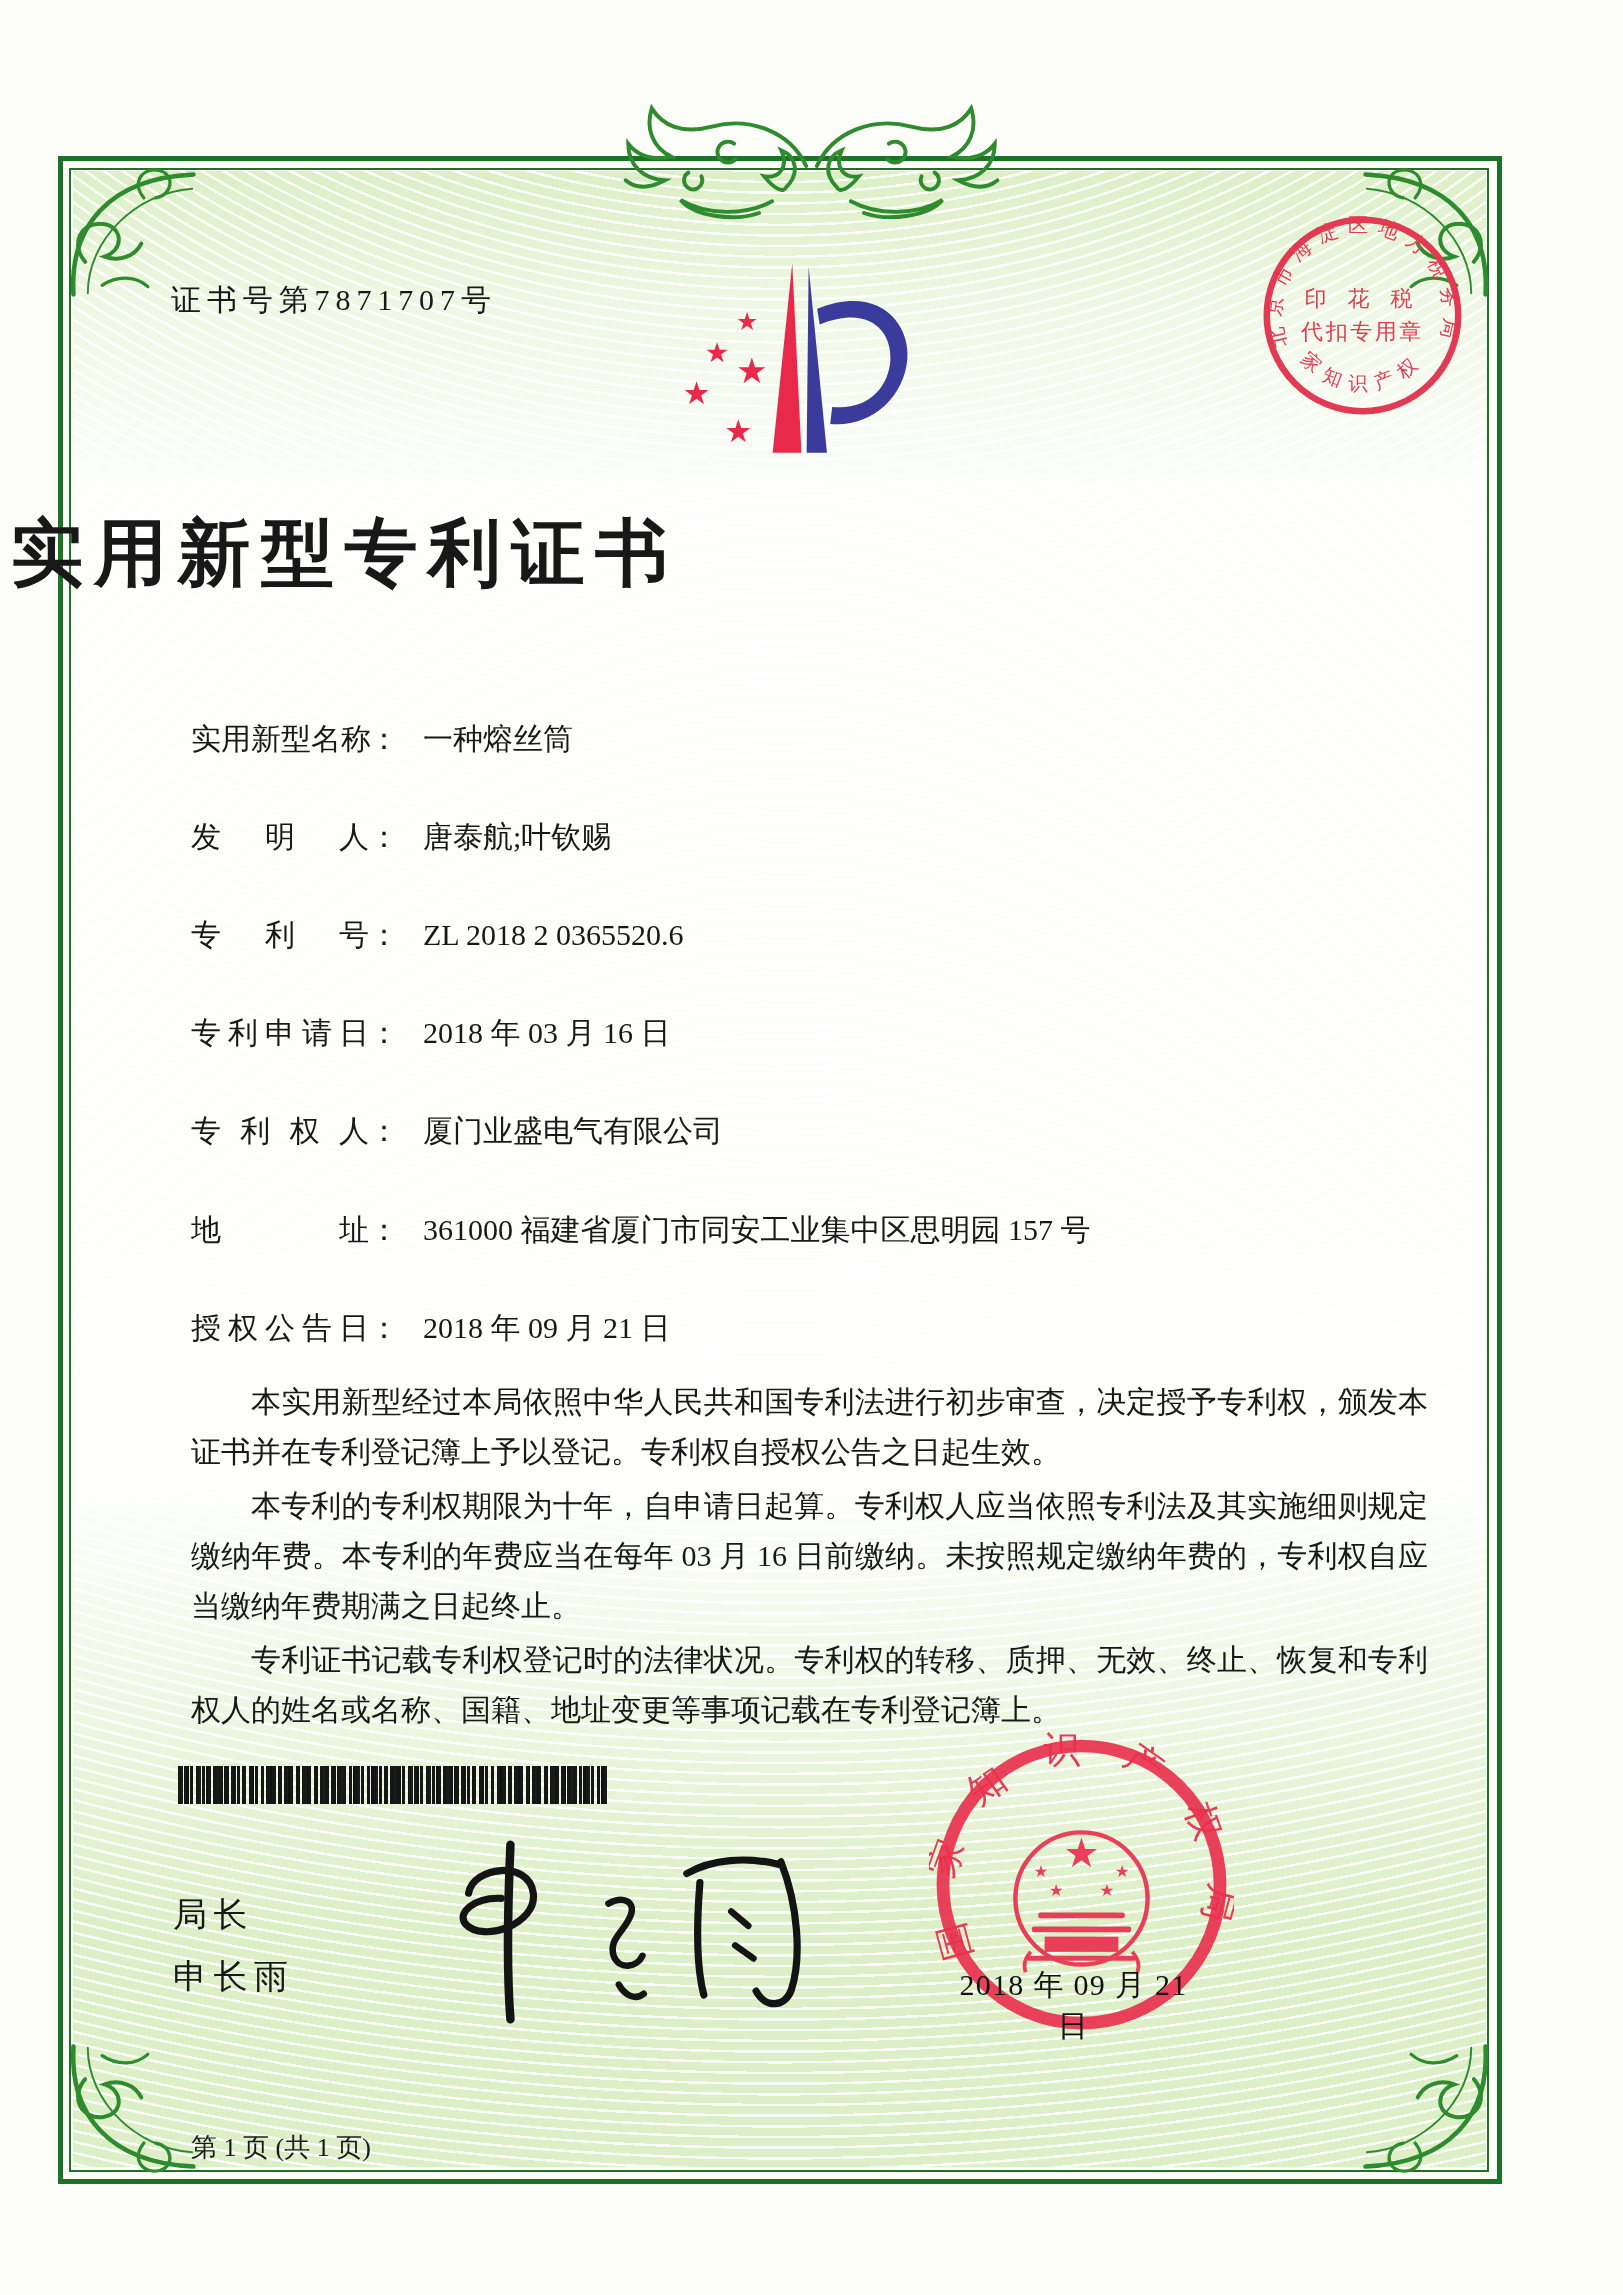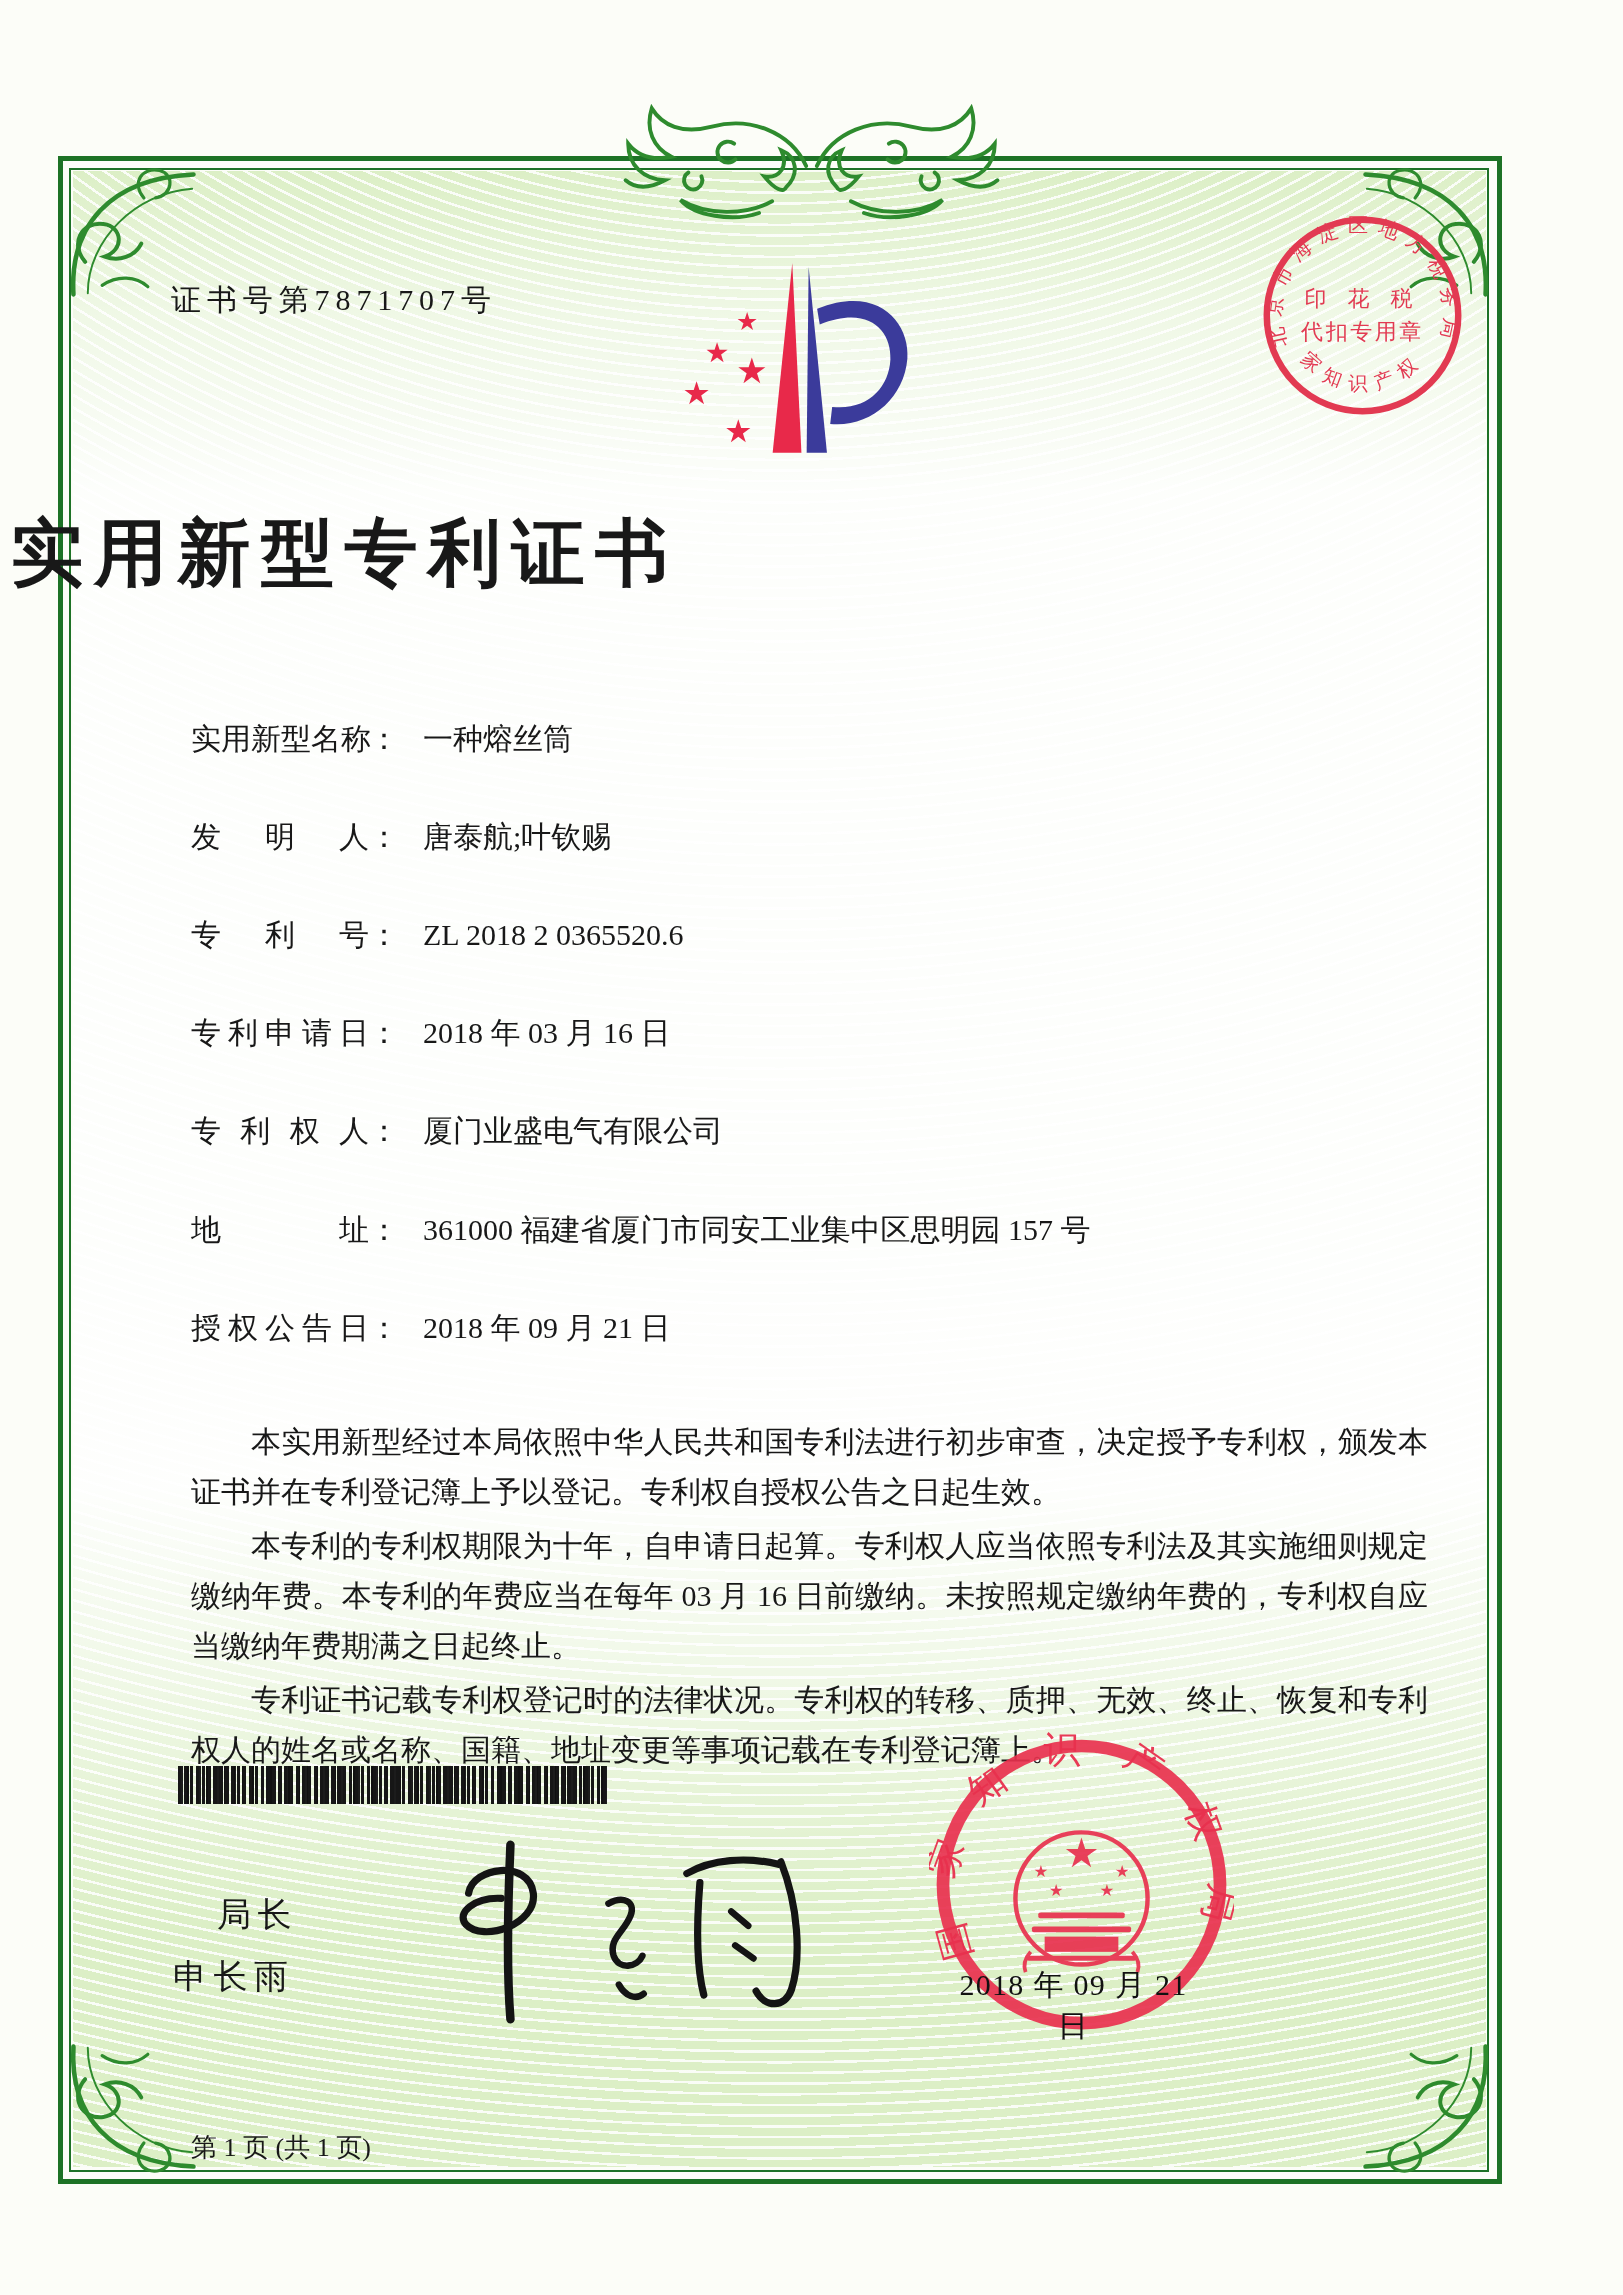--- a/index.html
+++ b/index.html
@@ -26,30 +26,30 @@
   .ornament{position:absolute;pointer-events:none;}
   
   .cert-no{position:absolute;left:171px;top:280px;font-size:30px;letter-spacing:5.9px;}
   .title{position:absolute;left:0;top:505px;width:1623px;text-align:left;
     font-size:73px;font-weight:bold;letter-spacing:10.5px;padding-left:10.5px;box-sizing:border-box;}
   .row{position:absolute;left:191px;width:1250px;font-size:30px;white-space:nowrap;}
   .flabel{display:inline-block;width:178px;text-align:justify;text-align-last:justify;}
   .fvalue{margin-left:24px;}
   .grant-no{position:absolute;left:717px;top:0;}
   .paras{position:absolute;left:191px;top:1377px;width:1237px;
-    font-size:30px;line-height:50px;text-align:justify;margin-top:40px;}
+    font-size:30px;line-height:50px;text-align:justify;}
   .paras p{margin:0 0 3.9px 0;text-indent:2em;}
   
   .barcode{position:absolute;left:178px;top:1766px;width:429px;height:38px;
     background-image:
       repeating-linear-gradient(90deg,#161616 0 3.3px,rgba(0,0,0,0) 3.3px 5.9px),
       repeating-linear-gradient(90deg,#101010 0 2px,rgba(0,0,0,0) 2px 9.2px),
       repeating-linear-gradient(90deg,#1c1c1c 0 5.2px,rgba(0,0,0,0) 5.2px 17.7px);
   }
-  .director-title{position:absolute;left:173px;top:1892px;font-size:34px;letter-spacing:6.5px;margin-left:44px;}
+  .director-title{position:absolute;left:173px;top:1892px;font-size:34px;letter-spacing:6.5px;}
   .director-name{position:absolute;left:173px;top:1954px;font-size:34px;letter-spacing:6.5px;}
   .signature{position:absolute;left:412px;top:1833px;}
   .seal{position:absolute;left:929px;top:1732px;}
   .seal-date{position:absolute;left:946px;top:1965px;width:255px;text-align:center;
     font-size:30px;letter-spacing:1.3px;color:#111;}
   .footer{position:absolute;left:191px;top:2130px;width:953px;text-align:left;font-size:26px;}
   .tax-stamp{position:absolute;left:1259px;top:212px;}
   .logo{position:absolute;left:668px;top:246px;}
 </style>
 </head>

